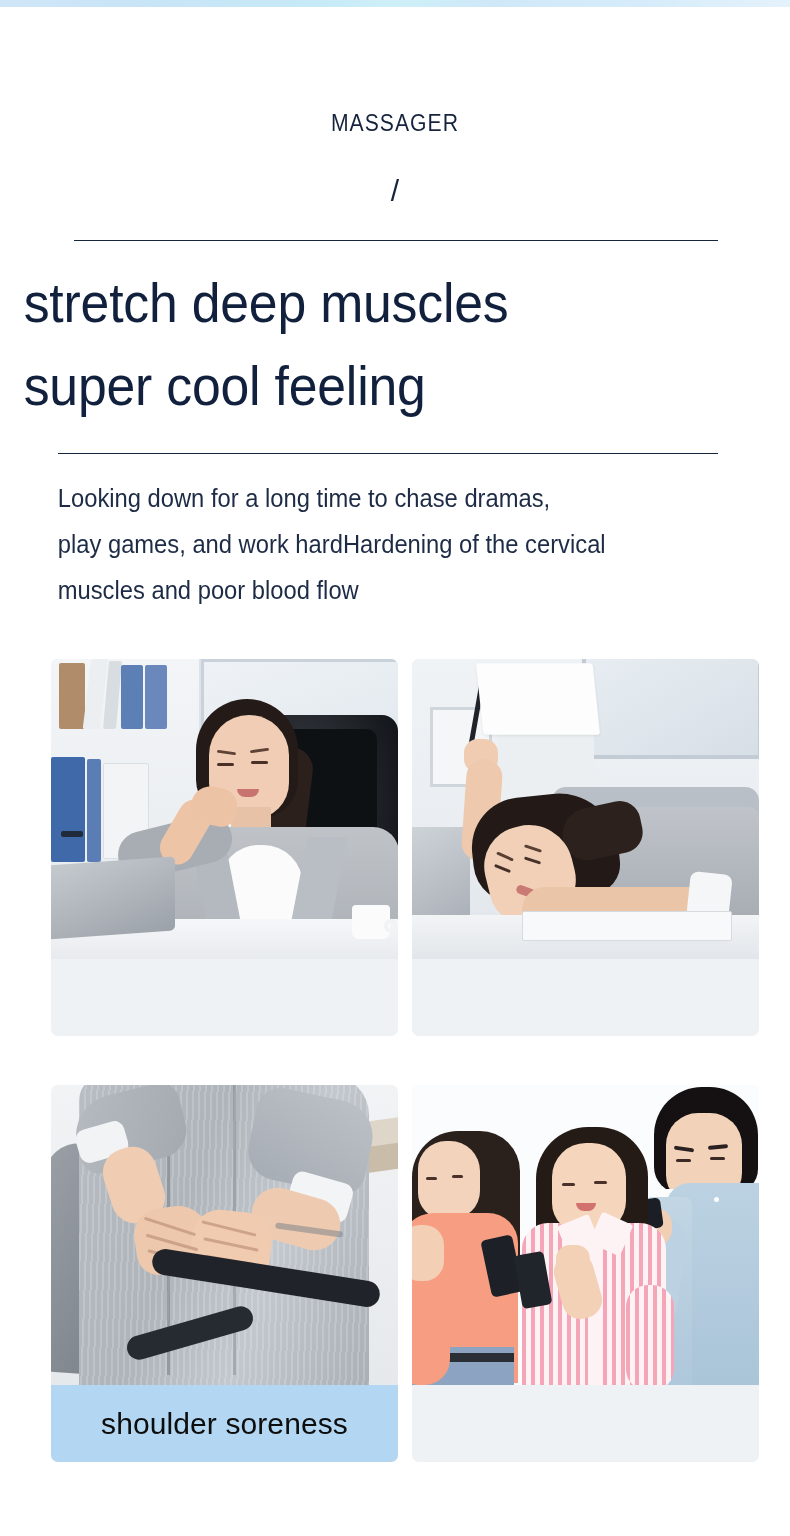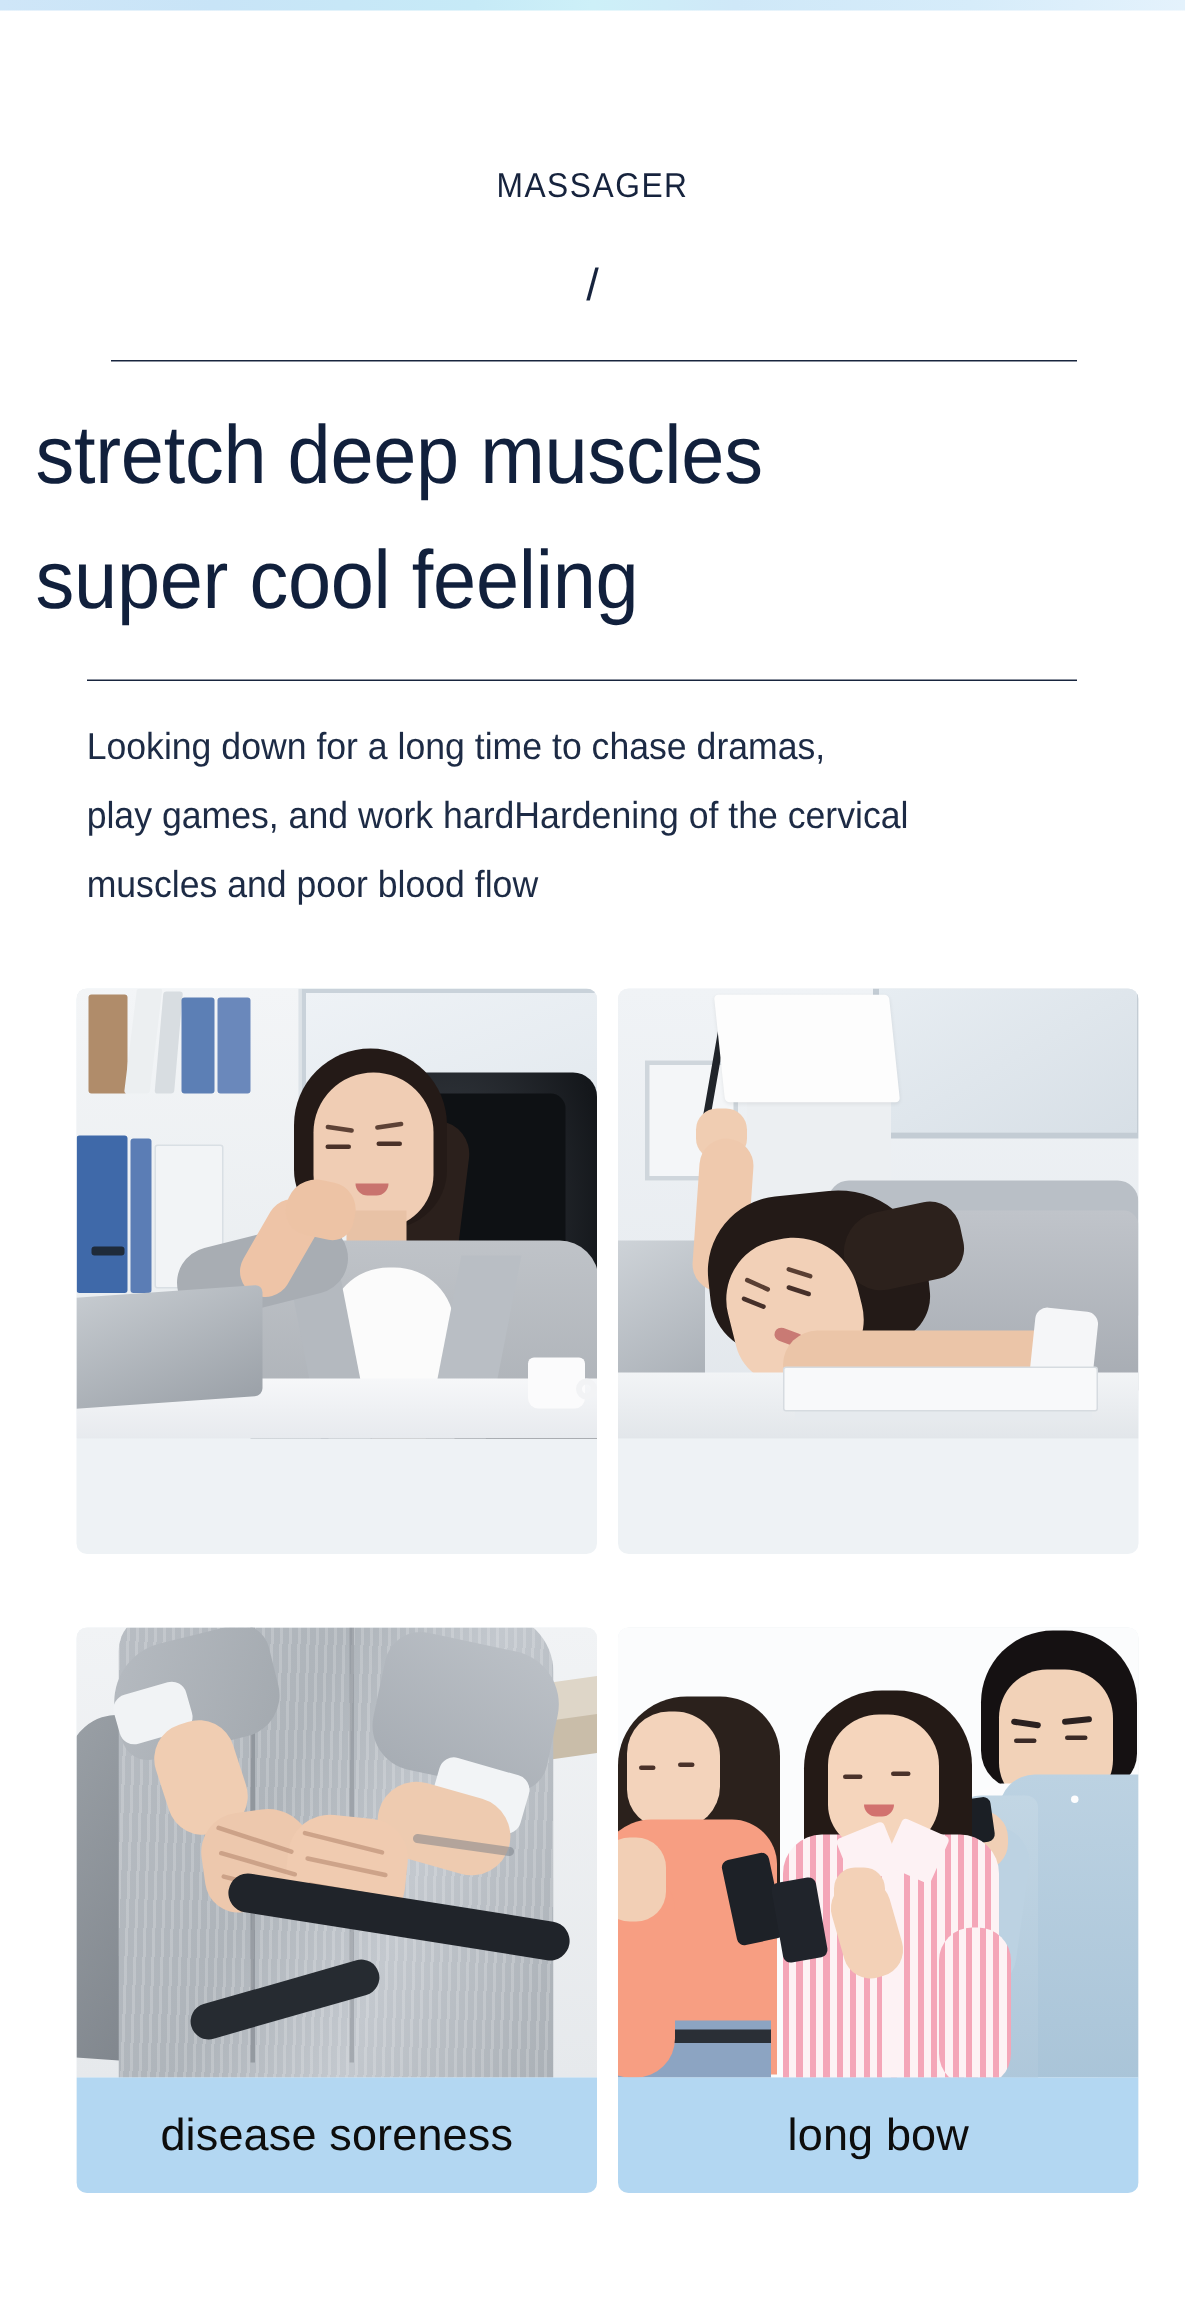--- a/index.html
+++ b/index.html
@@ -555,21 +555,21 @@
             <div class="s2-fing b"></div>
           <div class="s2-fing c"></div>
             <div class="s2-fing d"></div>
           <div class="s2-fing e"></div>
             <div class="s2-fing f"></div>
           <div class="s2-pocket"></div>
           <div class="s2-chairarm"></div>
           <div class="s2-chairarm2"></div>
         </div>
       </div>
-      <div class="caption">disease soreness</div>
+      <div class="caption">shoulder soreness</div>
     </div>
 
     <div class="card c3">
       <div class="photo">
         <div class="scene">
           <div class="s3-bg"></div>
 
           <div class="p s3a-hair"></div>
           <div class="p s3a-face"></div>
           <div class="s3a-eye l"></div>
@@ -603,17 +603,16 @@
           <div class="s3b-eye l"></div>
             <div class="s3b-eye r"></div>
           <div class="s3b-smile"></div>
           <div class="p s3b-collarL"></div>
             <div class="p s3b-collarR"></div>
           <div class="p s3b-arm"></div>
           <div class="p s3b-hand"></div>
           <div class="p s3b-phone"></div>
         </div>
       </div>
-      <div class="caption">long bow</div>
     </div>
 
   </div>
 </div>
 
 </body></html>

